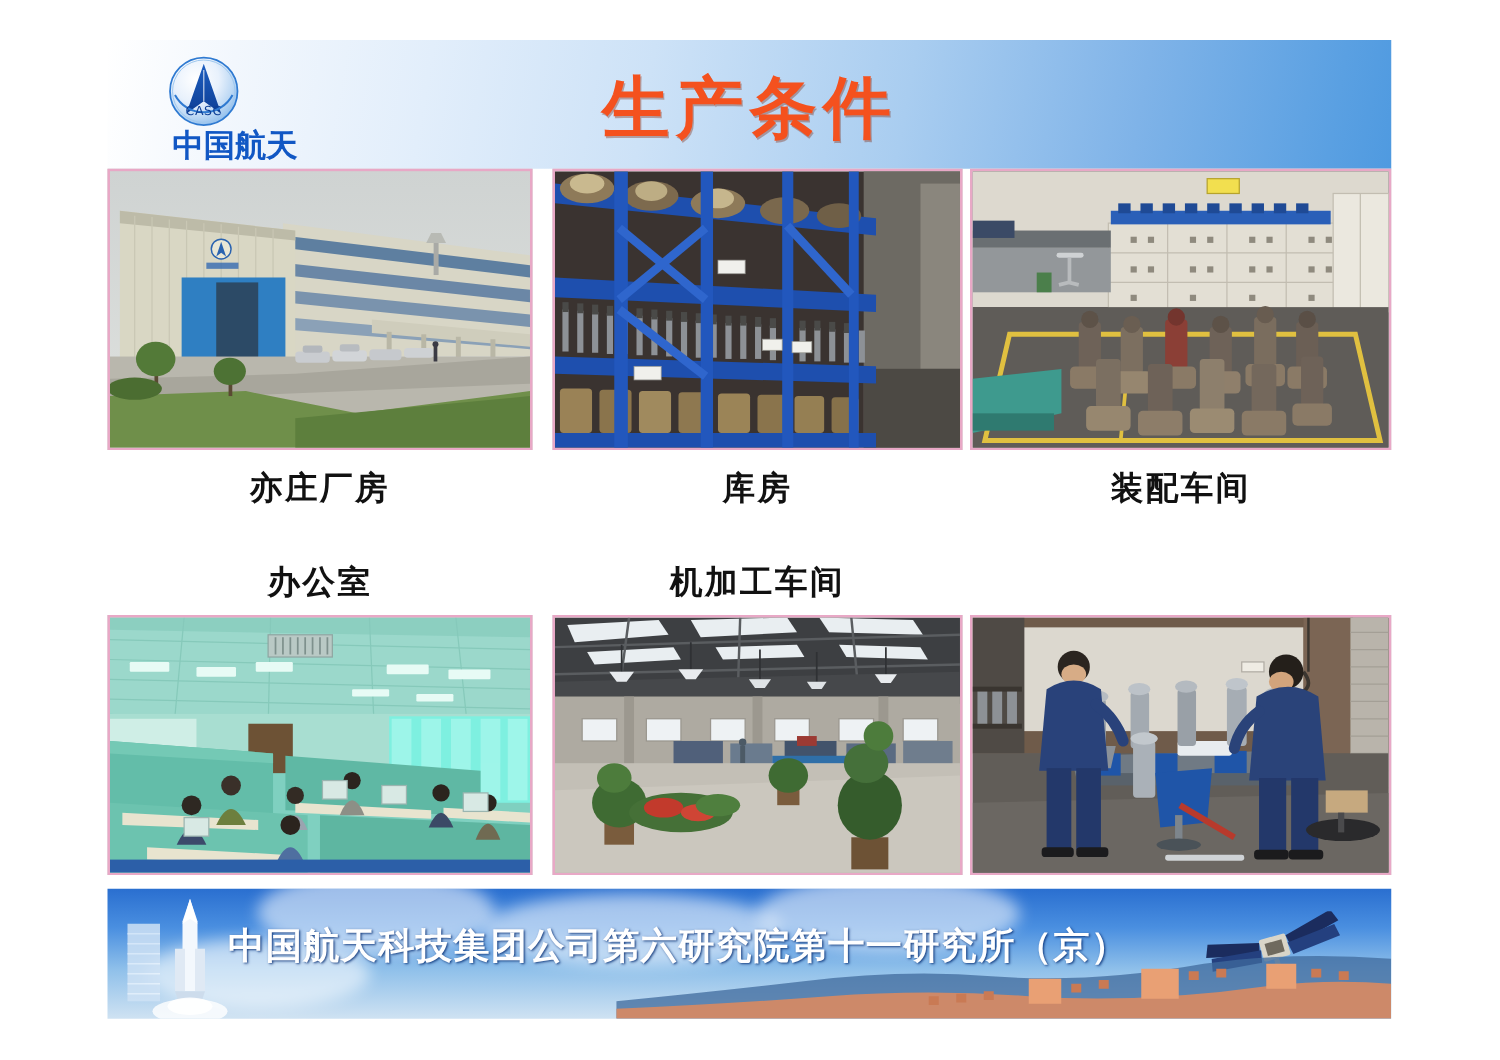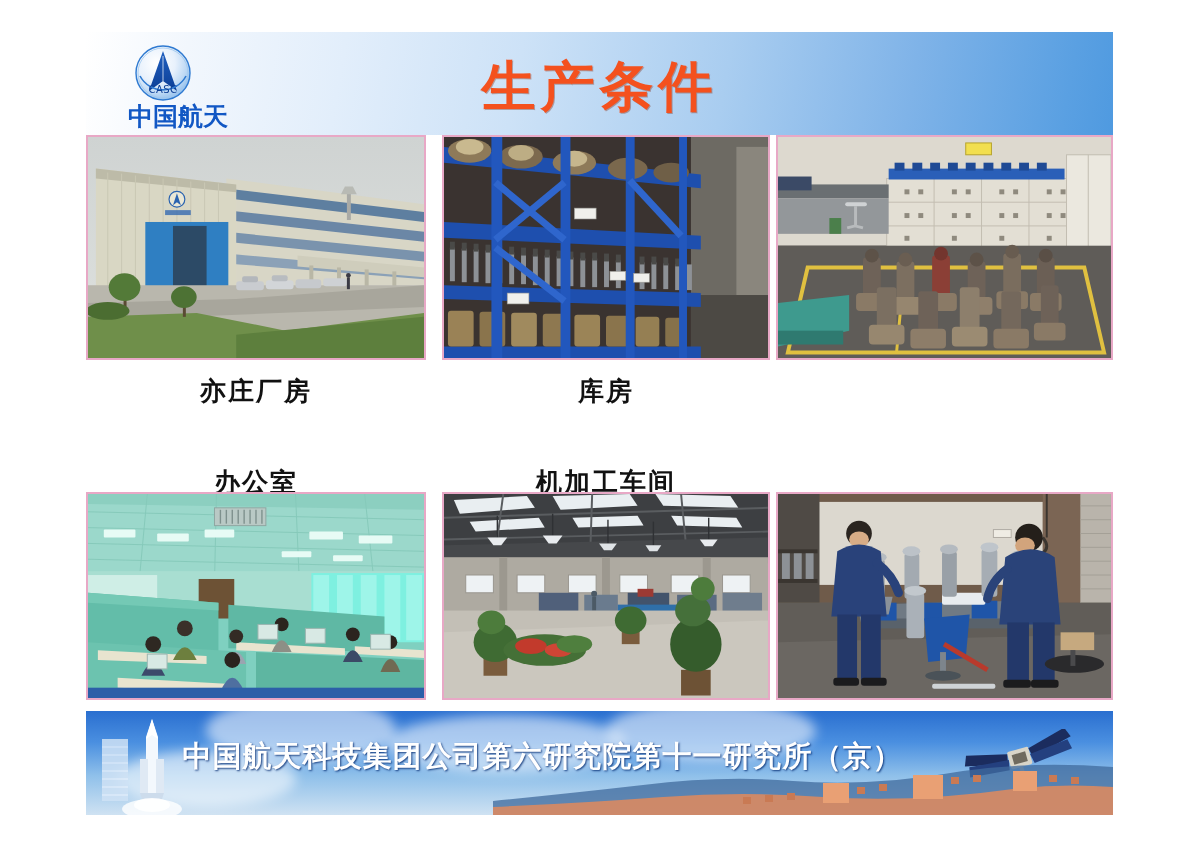--- a/index.html
+++ b/index.html
@@ -64,21 +64,21 @@
   }
   .logo-badge {
     position: absolute;
     left: 14px; top: 0;
     width: 62px; height: 62px;
   }
   .logo-text {
     position: absolute;
     left: 0; top: 60px;
     width: 120px;
-    text-align: center;
+    text-align: right;
     font-size: 25px;
     font-weight: 700;
     color: #1157c4;
     letter-spacing: 0px;
     line-height: 1;
   }
 
   
   .photo {
     position: absolute;
@@ -99,21 +99,21 @@
   .caption {
     position: absolute;
     font-size: 26px;
     font-weight: 700;
     color: #111111;
     letter-spacing: 2px;
     white-space: nowrap;
     line-height: 1;
   }
   .cap-r1 { top: 378px; }
-  .cap-r2 { top: 469px; }
+  .cap-r2 { top: 453px; }
   .cap-c1 { left: 86px;  width: 340px; text-align: center; }
   .cap-c2 { left: 442px; width: 328px; text-align: center; }
   .cap-c3 { left: 776px; width: 337px; text-align: center; }
 
   
   .footer-band {
     position: absolute;
     left: 86px;
     top: 711px;
     width: 1027px;
@@ -492,20 +492,21 @@
         <g transform="translate(266,150)">
           <rect x="0" y="0" width="18" height="40" rx="3" fill="#6e6258"></rect>
           <rect x="-7" y="38" width="32" height="18" rx="4" fill="#8a7a66"></rect>
         </g>
       </g>
     </svg>
   </div>
 
   <div class="caption cap-r1 cap-c2">库房</div>
   <div class="caption cap-r1 cap-c1">亦庄厂房</div>
+  <div class="caption cap-r1 cap-c3">装配车间</div>
 
   <div class="caption cap-r2 cap-c1">办公室</div>
   <div class="caption cap-r2 cap-c2">机加工车间</div>
 
   <div class="photo ph-r2 col1">
     <svg class="inner" viewBox="0 0 340 208" preserveAspectRatio="none" aria-hidden="true">
       <rect width="340" height="208" fill="#7fd0c0"></rect>
 
       <polygon points="0,0 340,0 340,96 0,78" fill="#9bd8cb"></polygon>
       <polygon points="0,0 340,0 340,16 0,10" fill="#8ccfc0"></polygon>

